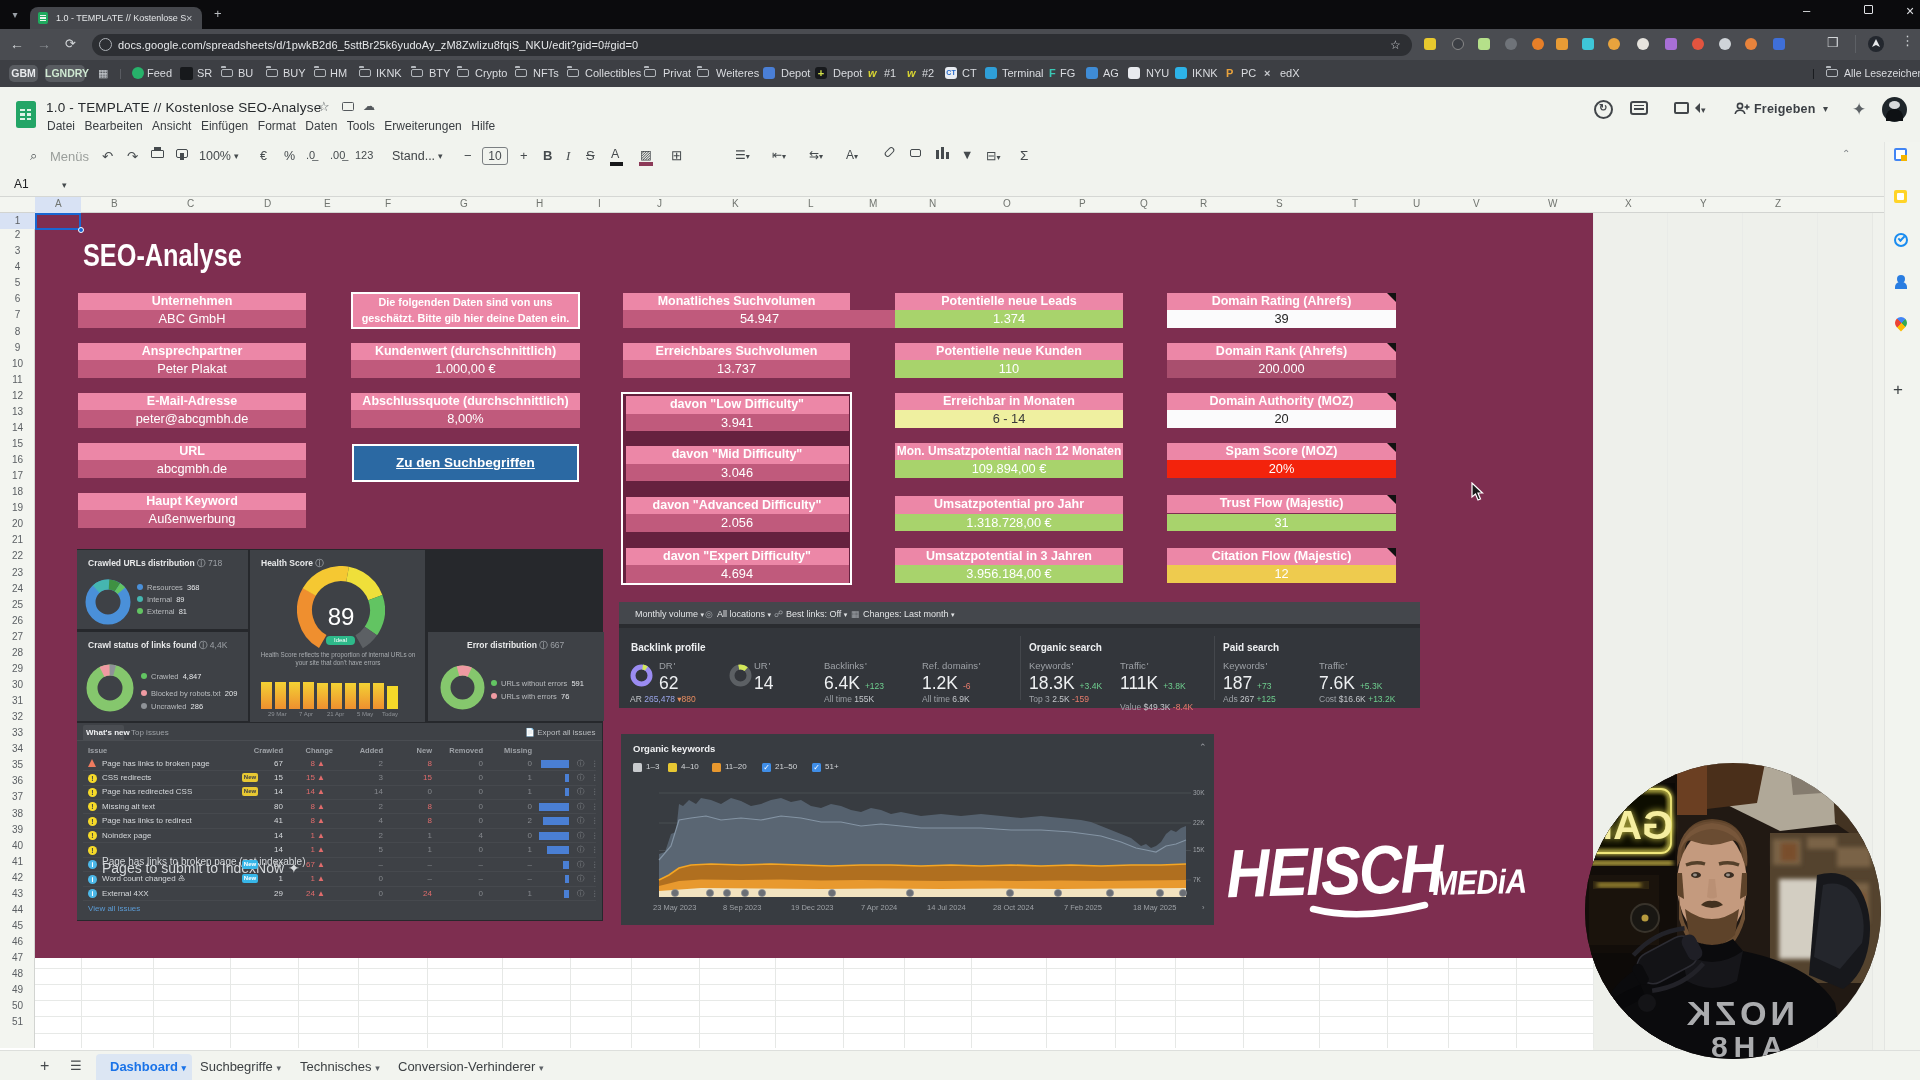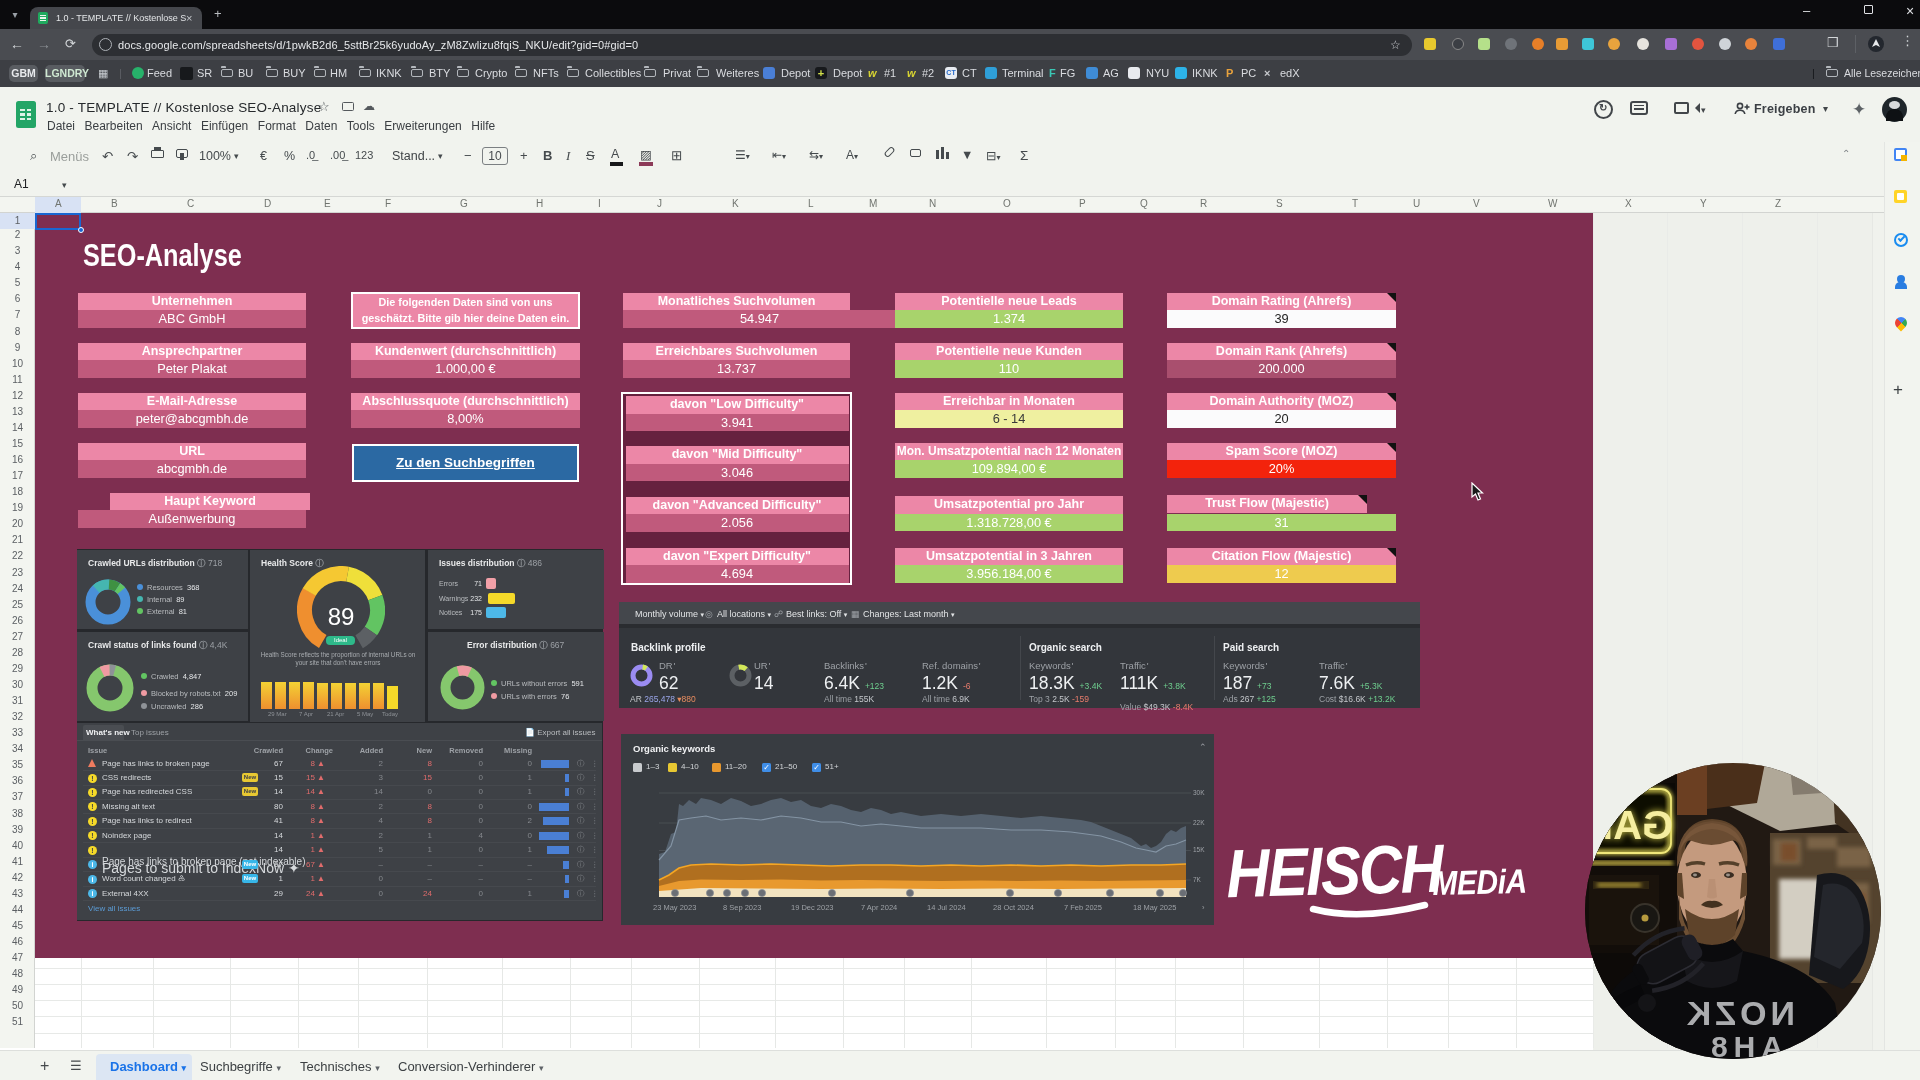--- a/index.html
+++ b/index.html
@@ -347,21 +347,21 @@
       <div class="abs" style="left:48px;top:24px;font-size:32px;font-weight:bold;color:#fff;letter-spacing:0px;transform:scaleX(0.79);transform-origin:0 0;">SEO-Analyse</div>
 
       <div class="lab" style="left:43px;top:79.5px;width:228px;">Unternehmen</div>
       <div class="val" style="left:43px;top:97px;width:228px;">ABC GmbH</div>
       <div class="lab" style="left:43px;top:129.5px;width:228px;">Ansprechpartner</div>
       <div class="val" style="left:43px;top:147px;width:228px;">Peter Plakat</div>
       <div class="lab" style="left:43px;top:179.5px;width:228px;">E-Mail-Adresse</div>
       <div class="val" style="left:43px;top:197px;width:228px;">peter@abcgmbh.de</div>
       <div class="lab" style="left:43px;top:229.5px;width:228px;">URL</div>
       <div class="val" style="left:43px;top:247px;width:228px;">abcgmbh.de</div>
-      <div class="lab" style="left:43px;top:279.5px;width:200px;margin-left:32px;">Haupt Keyword</div>
+      <div class="lab" style="left:43px;top:279.5px;width:228px;">Haupt Keyword</div>
       <div class="val" style="left:43px;top:297px;width:228px;">Außenwerbung</div>
 
       <div class="lab" style="left:316px;top:79px;width:229px;height:36.5px;border:2px solid #fff;font-size:10.8px;line-height:16px;padding:0;">Die folgenden Daten sind von uns<br>geschätzt. Bitte gib hier deine Daten ein.</div>
       <div class="lab" style="left:316px;top:129.5px;width:229px;">Kundenwert (durchschnittlich)</div>
       <div class="val" style="left:316px;top:147px;width:229px;">1.000,00 €</div>
       <div class="lab" style="left:316px;top:179.5px;width:229px;">Abschlussquote (durchschnittlich)</div>
       <div class="val" style="left:316px;top:197px;width:229px;">8,00%</div>
       <div class="abs" style="left:317px;top:231.3px;width:227px;height:37.4px;background:#2b69a3;border:2px solid #fff;color:#fff;font-weight:bold;font-size:13.5px;text-align:center;line-height:33px;text-decoration:underline;">Zu den Suchbegriffen</div>
 
       <div class="lab" style="left:588px;top:79.5px;width:227px;">Monatliches Suchvolumen</div>
@@ -392,21 +392,21 @@
       <div class="val" style="left:860px;top:352px;width:228px;background:#a8d36c;">3.956.184,00 €</div>
 
       <div class="lab corner" style="left:1132px;top:79.5px;width:229px;">Domain Rating (Ahrefs)</div>
       <div class="val" style="left:1132px;top:97px;width:229px;background:#fbfbfc;color:#252525;">39</div>
       <div class="lab corner" style="left:1132px;top:129.5px;width:229px;">Domain Rank (Ahrefs)</div>
       <div class="val" style="left:1132px;top:147px;width:229px;background:#a94f6e;">200.000</div>
       <div class="lab corner" style="left:1132px;top:179.5px;width:229px;">Domain Authority (MOZ)</div>
       <div class="val" style="left:1132px;top:197px;width:229px;background:#fbfbfc;color:#252525;">20</div>
       <div class="lab corner" style="left:1132px;top:229.7px;width:229px;">Spam Score (MOZ)</div>
       <div class="val" style="left:1132px;top:247.2px;width:229px;background:#f3230c;">20%</div>
-      <div class="lab corner" style="left:1132px;top:282px;width:200px;">Trust Flow (Majestic)</div>
+      <div class="lab corner" style="left:1132px;top:282px;width:229px;">Trust Flow (Majestic)</div>
       <div class="val" style="left:1132px;top:300.9px;width:229px;background:#a8d36c;">31</div>
       <div class="lab corner" style="left:1132px;top:334.5px;width:229px;">Citation Flow (Majestic)</div>
       <div class="val" style="left:1132px;top:352px;width:229px;background:#eecb4e;">12</div>
 
       <div class="abs" style="left:0;top:0;width:46px;height:17px;border:2px solid #1967d2;"></div>
       <div class="abs" style="left:43px;top:14px;width:6px;height:6px;background:#1967d2;border:1px solid #fff;border-radius:50%;"></div>
 
       <div class="abs" style="left:41.5px;top:336px;width:526px;height:372px;background:#26282c;"></div>
       <div class="panel" style="left:42px;top:337px;width:171px;height:79px;">
         <div class="ptitle" style="left:11px;top:8px;">Crawled URLs distribution <span style="color:#8e9297;">ⓘ</span> <span style="color:#9da1a6;font-weight:normal;">718</span></div>
@@ -463,32 +463,20 @@
           <rect x="112" y="2" width="11" height="26" fill="url(#barg)"></rect>
           <rect x="126" y="5" width="11" height="23" fill="#f5d929"></rect>
         </svg>
         <div class="abs" style="left:8px;top:161px;width:160px;color:#8e9297;font-size:6px;white-space:nowrap;">
           <span style="position:absolute;left:10px;">29 Mar</span>
             <span style="position:absolute;left:41px;">7 Apr</span>
           <span style="position:absolute;left:69px;">21 Apr</span>
             <span style="position:absolute;left:99px;">5 May</span>
           <span style="position:absolute;left:124px;">Today</span>
         </div>
-      </div>
-      <div class="panel" style="left:393px;top:337px;width:176px;height:79px;">
-        <div class="ptitle" style="left:11px;top:8px;">Issues distribution <span style="color:#8e9297;">ⓘ</span> <span style="color:#9da1a6;font-weight:normal;">486</span></div>
-        <div class="leg" style="left:11px;top:30px;font-size:7px;">Errors</div>
-          <div class="leg" style="left:36px;top:30px;width:18px;text-align:right;color:#e4e6e8;font-size:7px;">71</div>
-        <div class="abs" style="left:58px;top:28px;width:10px;height:11px;background:#f2a0a8;border-radius:2px;"></div>
-        <div class="leg" style="left:11px;top:45px;font-size:7px;">Warnings</div>
-          <div class="leg" style="left:36px;top:45px;width:18px;text-align:right;color:#e4e6e8;font-size:7px;">232</div>
-        <div class="abs" style="left:60px;top:43px;width:27px;height:11px;background:#f5d929;border-radius:2px;"></div>
-        <div class="leg" style="left:11px;top:59px;font-size:7px;">Notices</div>
-          <div class="leg" style="left:36px;top:59px;width:18px;text-align:right;color:#e4e6e8;font-size:7px;">175</div>
-        <div class="abs" style="left:58px;top:57px;width:20px;height:11px;background:#4db8e8;border-radius:2px;"></div>
       </div>
       <div class="panel" style="left:393px;top:418.5px;width:176px;height:89.5px;">
         <div class="ptitle" style="left:11px;top:8px;padding-left:28px;">Error distribution <span style="color:#8e9297;">ⓘ</span> <span style="color:#9da1a6;font-weight:normal;">667</span></div>
         <svg class="abs" style="left:12px;top:33px;" width="45" height="45" viewBox="0 0 45 45">
           <circle cx="22.5" cy="22.5" r="17" fill="none" stroke="#85c76d" stroke-width="10"></circle>
           <circle cx="22.5" cy="22.5" r="17" fill="none" stroke="#ef9aa2" stroke-width="10" stroke-dasharray="12 95" stroke-dashoffset="32"></circle>
         </svg>
         <div class="leg" style="left:63px;top:47px;"><span class="dot" style="background:#62c462;"></span>URLs without errors&nbsp; <span style="color:#e4e6e8;">591</span></div>
         <div class="leg" style="left:63px;top:60px;"><span class="dot" style="background:#ef9aa2;"></span>URLs with errors&nbsp; <span style="color:#e4e6e8;">76</span></div>
       </div>

